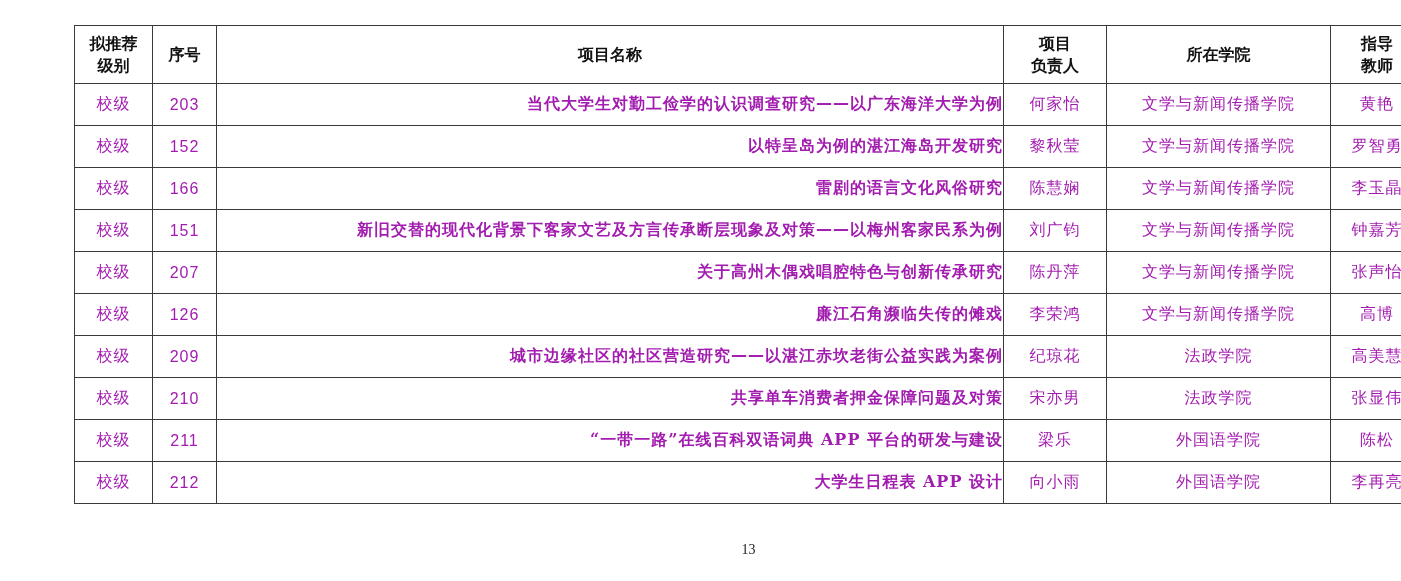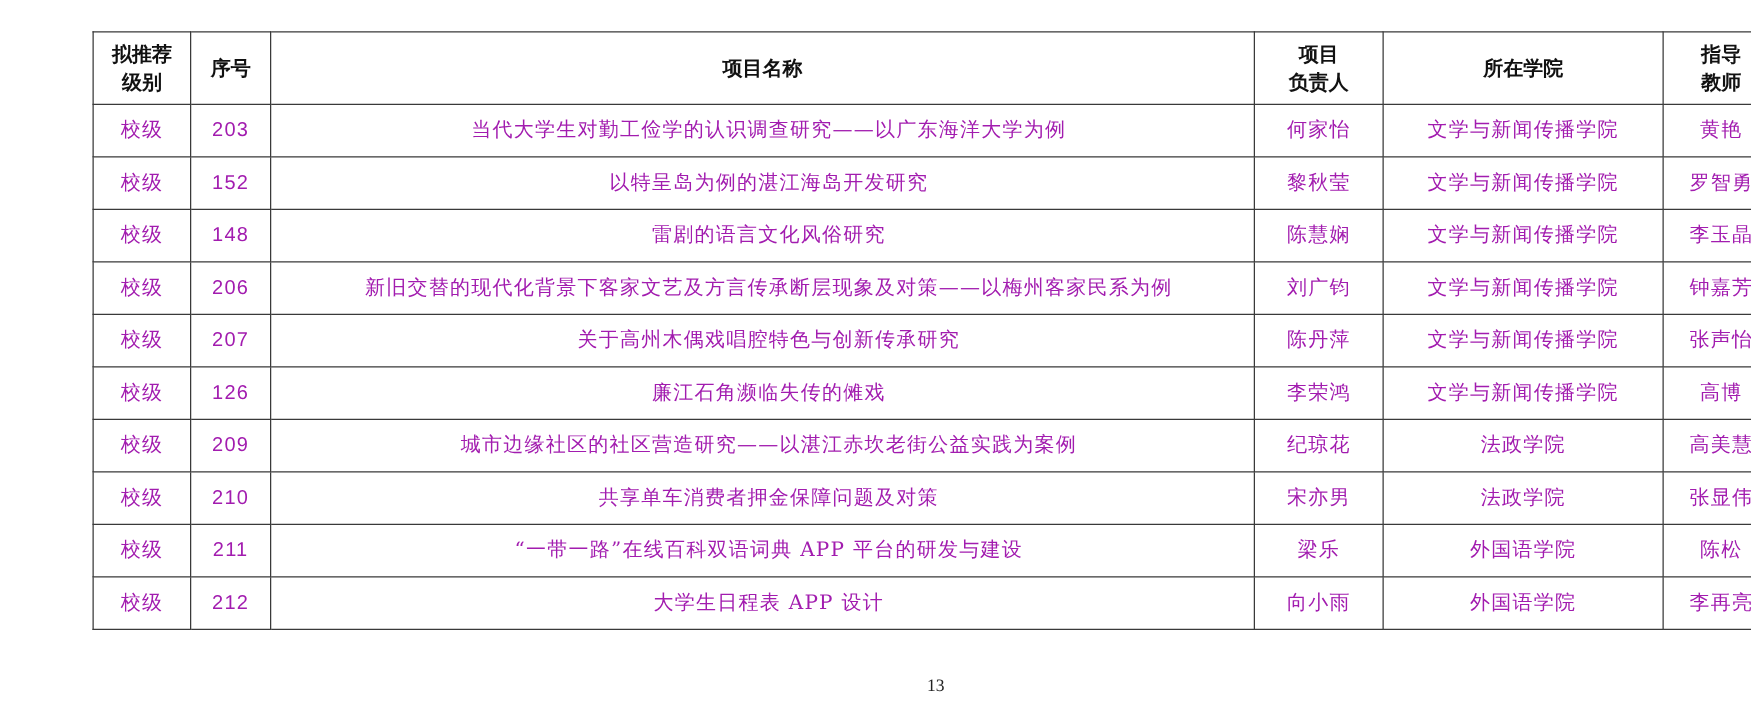--- a/index.html
+++ b/index.html
@@ -52,22 +52,23 @@
     }
     td.c-level, td.c-seq, td.c-leader, td.c-college, td.c-advisor {
       text-align: center;
     }
     td.c-seq {
       font-family: Liberation Sans, sans-serif;
       font-size: 17px;
       letter-spacing: 0;
     }
     td.c-name {
-      text-align: center;
+      text-align: right;
       padding-left: 10px !important;
+      font-weight: bold;
     }
     .hdr-line { display: block; }
     .page-number {
       position: absolute;
       left: 0;
       width: 1401px;
       top: 542px;
       text-align: center;
       font-family: "Liberation Serif", "DejaVu Serif", serif;
       font-size: 14px;
@@ -124,29 +125,29 @@
       <tr>
         <td class="c-level">校级</td>
         <td class="c-seq">152</td>
         <td class="c-name">以特呈岛为例的湛江海岛开发研究</td>
         <td class="c-leader">黎秋莹</td>
         <td class="c-college">文学与新闻传播学院</td>
         <td class="c-advisor">罗智勇</td>
       </tr>
       <tr>
         <td class="c-level">校级</td>
-        <td class="c-seq">148</td>
+        <td class="c-seq">166</td>
         <td class="c-name">雷剧的语言文化风俗研究</td>
         <td class="c-leader">陈慧娴</td>
         <td class="c-college">文学与新闻传播学院</td>
         <td class="c-advisor">李玉晶</td>
       </tr>
       <tr>
         <td class="c-level">校级</td>
-        <td class="c-seq">206</td>
+        <td class="c-seq">151</td>
         <td class="c-name">新旧交替的现代化背景下客家文艺及方言传承断层现象及对策——以梅州客家民系为例</td>
         <td class="c-leader">刘广钧</td>
         <td class="c-college">文学与新闻传播学院</td>
         <td class="c-advisor">钟嘉芳</td>
       </tr>
       <tr>
         <td class="c-level">校级</td>
         <td class="c-seq">207</td>
         <td class="c-name">关于高州木偶戏唱腔特色与创新传承研究</td>
         <td class="c-leader">陈丹萍</td>

